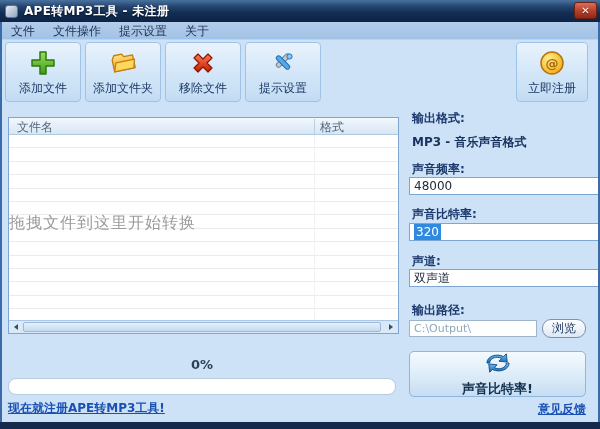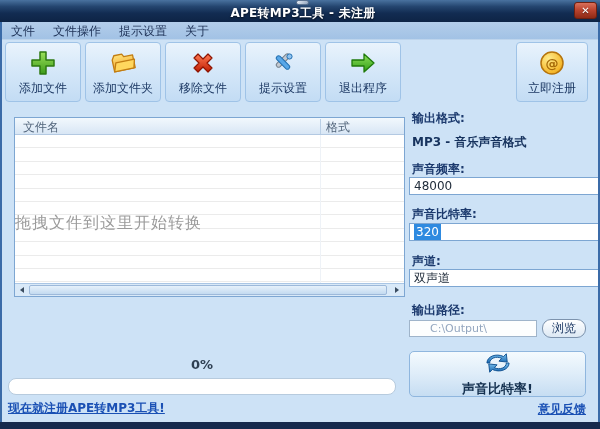--- a/index.html
+++ b/index.html
@@ -6,21 +6,21 @@
   *{box-sizing:border-box;}
   .window{
     position:relative;width:600px;height:429px;overflow:hidden;
     background:#cde2f6;font-family:"DejaVu Sans",sans-serif;
     -webkit-font-smoothing:antialiased;
   }
   
   .titlebar{
     position:absolute;left:0;top:0;width:600px;height:22px;
     background:linear-gradient(180deg,#49729f 0%,#24456f 30%,#122c52 60%,#0e2445 100%);
-    display:flex;align-items:center;flex-direction:column;
+    display:flex;align-items:center;
   }
   .title-icon{margin-left:5px;width:13px;height:13px;display:inline-block;
     background:linear-gradient(135deg,#e8eef6,#90a4bd);border:1px solid #5d7390;border-radius:3px;}
   .title-text{margin-left:6px;color:#ffffff;font-size:12px;font-weight:bold;
     text-shadow:0 1px 2px rgba(0,0,0,.65);letter-spacing:.3px;white-space:nowrap;}
   .close-btn{
     position:absolute;right:3px;top:2px;width:23px;height:17px;
     background:linear-gradient(180deg,#d9705b 0%,#bc4530 45%,#8e2a16 100%);
     border:1px solid #6f2010;border-radius:3px;color:#fff;font-size:10px;font-weight:bold;
     display:flex;align-items:center;justify-content:center;cursor:pointer;
@@ -37,22 +37,22 @@
   .tb-btn{
     position:absolute;top:2px;width:76px;height:60px;border:1px solid #9fc3e7;border-radius:4px;
     background:linear-gradient(180deg,#e9f3fc 0%,#d6e8f9 45%,#c3dcf4 100%);
     display:flex;flex-direction:column;align-items:center;justify-content:flex-end;
     padding-bottom:4px;cursor:pointer;
   }
   .tb-icon{height:34px;display:flex;align-items:center;justify-content:center;}
   .tb-label{font-size:12px;color:#1d3964;white-space:nowrap;}
   
   .list-panel{
-    position:absolute;left:8px;top:117px;width:391px;height:180px;
-    border:1px solid #7da6d2;background:#ffffff;margin-left:6px;
+    position:absolute;left:8px;top:117px;width:391px;height:217px;
+    border:1px solid #7da6d2;background:#ffffff;
   }
   .list-header{
     position:absolute;left:0;top:0;right:0;height:17px;
     background:linear-gradient(180deg,#f2f8fd,#d8e6f5);
     border-bottom:1px solid #b3c9e2;font-size:12px;color:#53667c;
   }
   .list-header .col-name{position:absolute;left:8px;top:1px;line-height:16px;}
   .list-header .col-format{position:absolute;left:311px;top:1px;line-height:16px;}
   .header-divider{position:absolute;left:305px;top:1px;width:1px;height:15px;background:#b9cfe6;}
   .list-body{
@@ -86,21 +86,21 @@
   .dd-value.selected{flex:none;background:#2e8ae0;color:#ffffff;padding:0 2px;}
   .dd-btn{
     width:16px;height:14px;margin-right:1px;border:1px solid #a8c4e2;border-radius:2px;
     background:linear-gradient(180deg,#eaf2fb,#cfe2f4);
     display:flex;align-items:center;justify-content:center;cursor:pointer;
   }
   .tri{width:0;height:0;border-left:3.5px solid transparent;border-right:3.5px solid transparent;border-top:4.5px solid #2c3e50;}
   .path-input{
     position:absolute;left:409px;top:320px;width:128px;height:17px;
     border:1px solid #9fb4ca;background:#fdfefe;color:#93a6bf;font-size:11px;
-    font-family:"DejaVu Sans",sans-serif;padding:0 0 0 20px;
+    font-family:"DejaVu Sans",sans-serif;padding:0 0 0 4px;
   }
   .browse-btn{
     position:absolute;left:542px;top:319px;width:44px;height:19px;
     border:1px solid #7d93ad;border-radius:9px;
     background:linear-gradient(180deg,#ffffff,#dce8f4);
     font-size:12px;color:#1d3964;font-family:"DejaVu Sans",sans-serif;
     display:flex;align-items:center;justify-content:center;cursor:pointer;
   }
   .convert-btn{
     position:absolute;left:409px;top:351px;width:177px;height:46px;
@@ -202,34 +202,20 @@
       <span class="tb-icon">
         <svg width="26" height="26" viewBox="0 0 26 26">
           <rect x="10.75" y="2" width="4.5" height="17" rx="2.2" fill="#c3c9d1" stroke="#75808c" stroke-width="1" transform="rotate(45 13 10.5)"></rect>
           <rect x="10.75" y="4" width="4.5" height="17" rx="2.2" fill="#58a7e8" stroke="#2270b2" stroke-width="1" transform="rotate(-45 13 12.5)"></rect>
           <circle cx="19.5" cy="6.5" r="2.6" fill="#8fc3f0" stroke="#2270b2" stroke-width="1"></circle>
         </svg>
       </span>
       <span class="tb-label">提示设置</span>
     </div>
 
-    <div class="tb-btn" style="left:325px;">
-      <span class="tb-icon">
-        <svg width="28" height="24" viewBox="0 0 28 24">
-          <defs>
-              <linearGradient id="ga" x1="0" y1="0" x2="0" y2="1">
-            <stop offset="0" stop-color="#8fe05c"></stop>
-                <stop offset="1" stop-color="#2f9e14"></stop>
-              </linearGradient>
-            </defs>
-          <path d="M3 9h12V3l10 9-10 9v-6H3z" fill="url(#ga)" stroke="#1f7a0a" stroke-width="1.3" stroke-linejoin="round"></path>
-        </svg>
-      </span>
-      <span class="tb-label">退出程序</span>
-    </div>
 
     <div class="tb-btn" style="left:516px;width:72px;">
       <span class="tb-icon">
         <svg width="26" height="26" viewBox="0 0 26 26">
           <defs>
               <radialGradient id="gc" cx="0.35" cy="0.3" r="0.9">
             <stop offset="0" stop-color="#ffeb8a"></stop>
                 <stop offset="0.7" stop-color="#f5b92e"></stop>
                 <stop offset="1" stop-color="#d88f10"></stop>
               </radialGradient>

